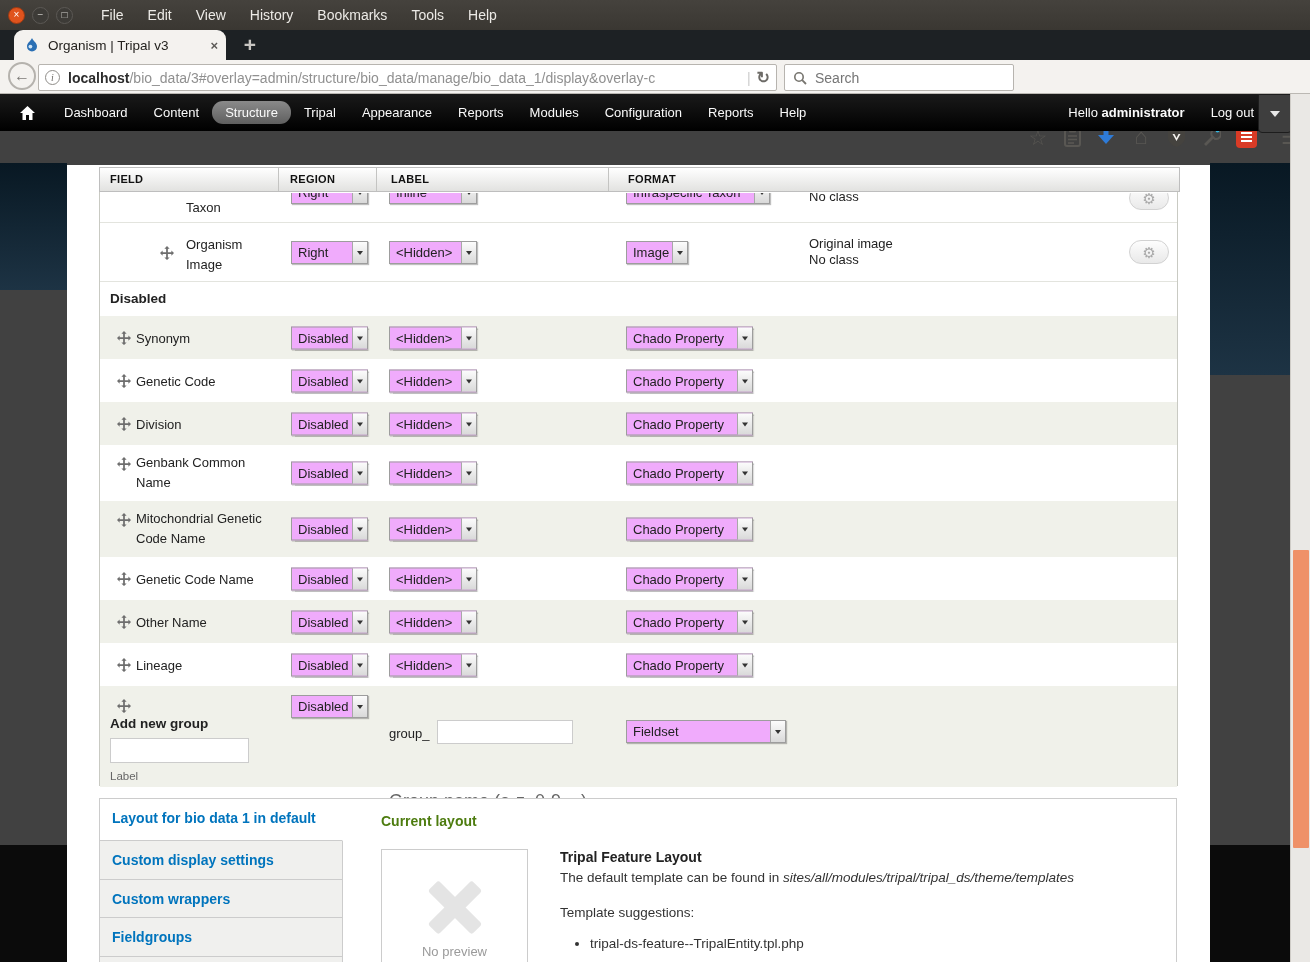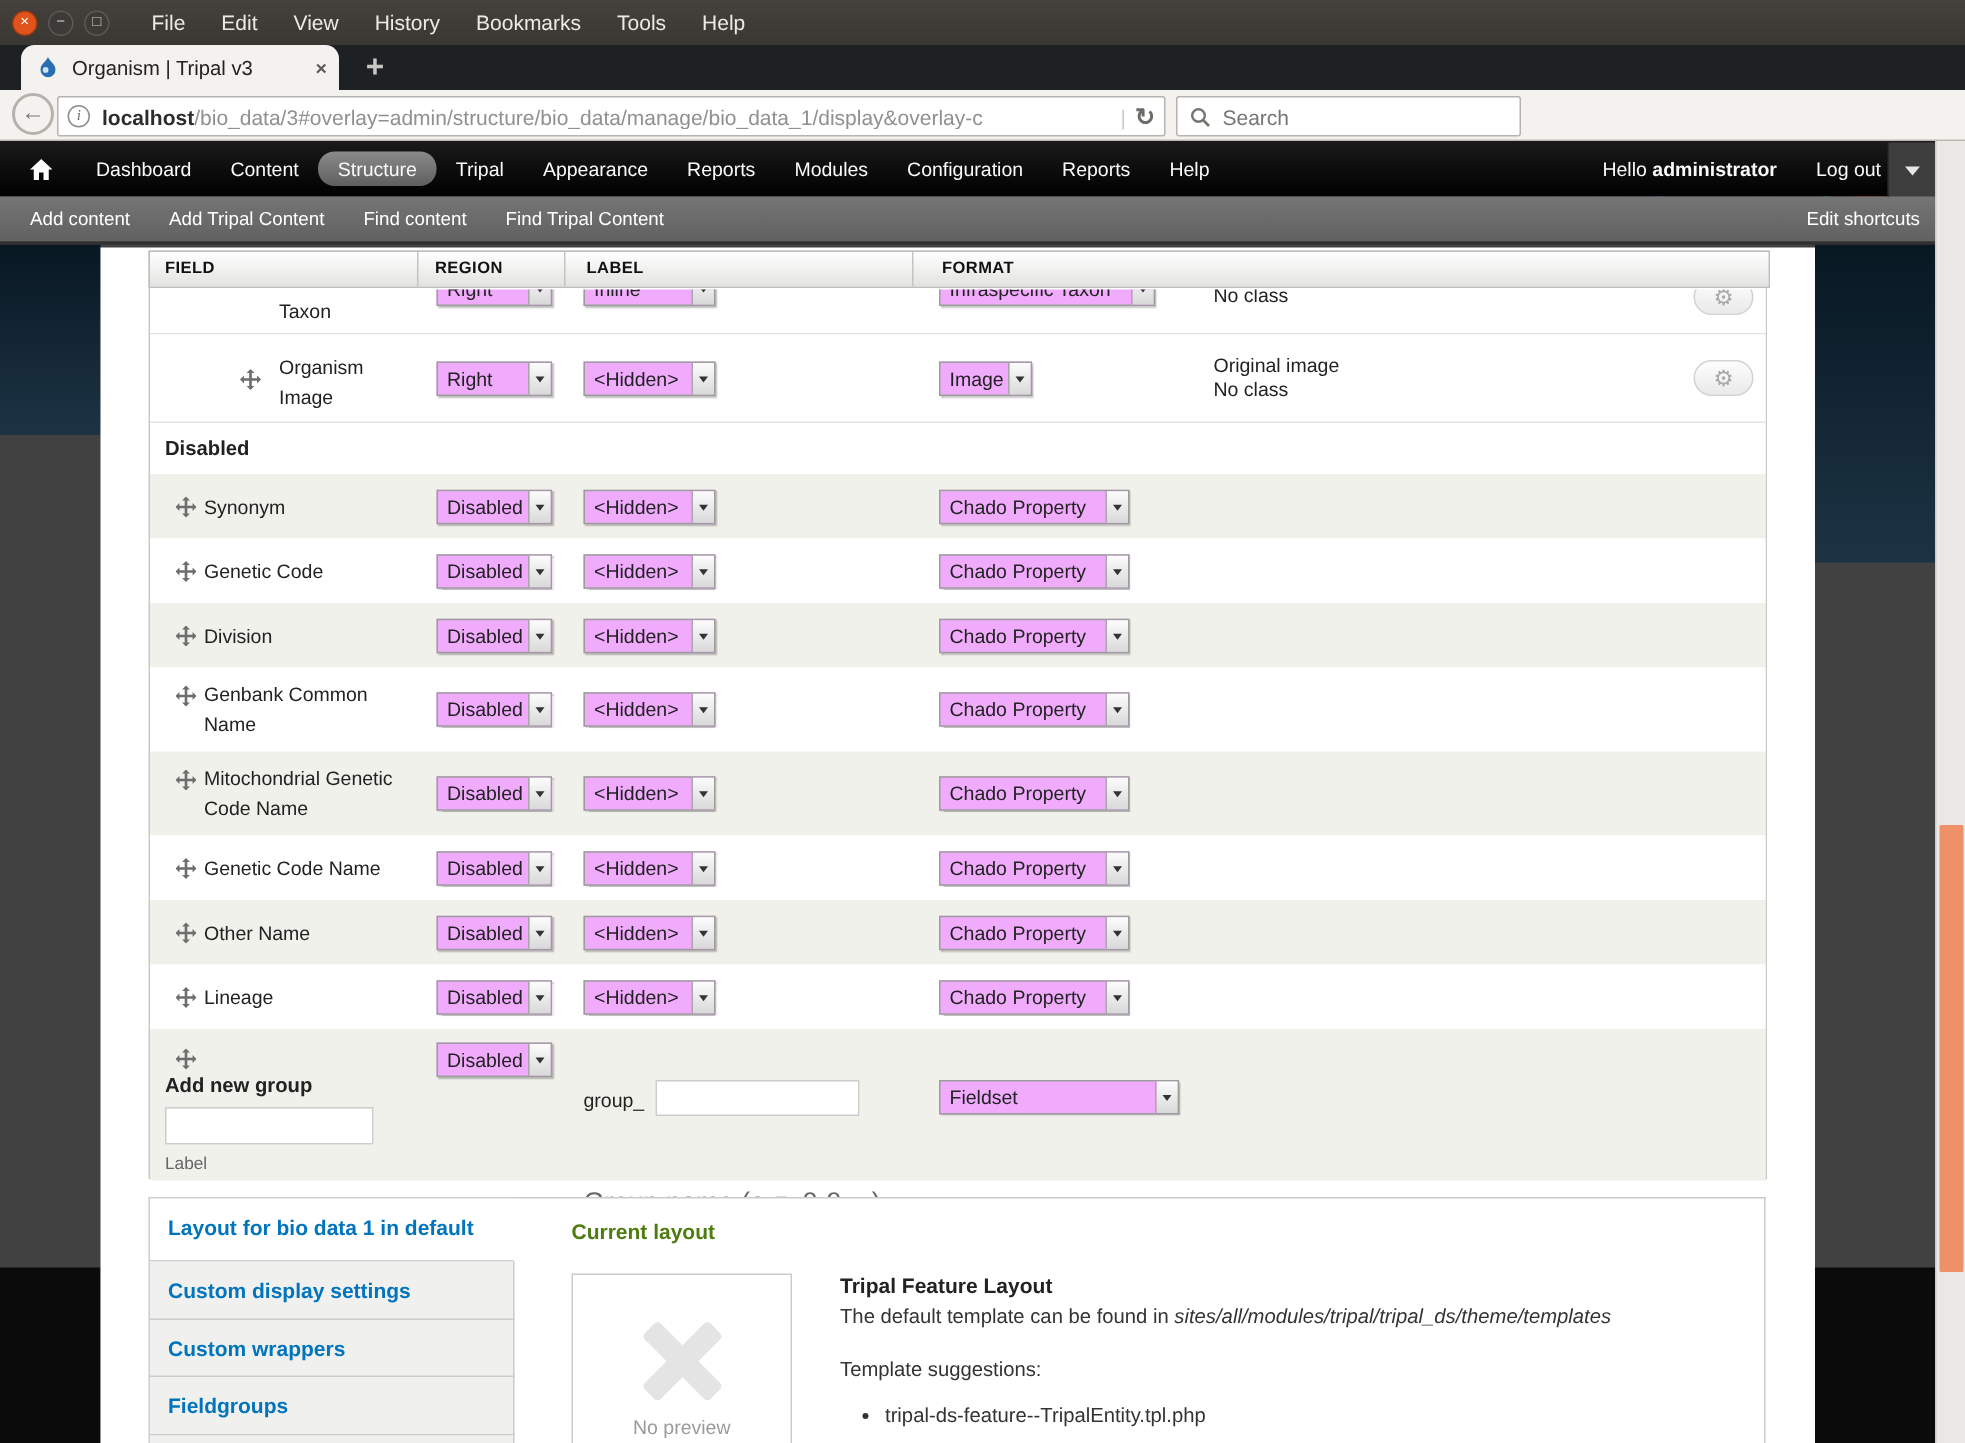--- a/index.html
+++ b/index.html
@@ -270,29 +270,20 @@
       <span class="ab-item">Reports</span>
       <span class="ab-item">Help</span>
     </div>
     <div class="ab-right">
       <span><span>Hello </span><b>administrator</b></span>
       <span>Log out</span>
     </div>
   </div>
   <div class="caretbtn"></div>
 
-  <div class="shortcutbar">
-    <div class="sc-items">
-      <span>Add content</span>
-      <span>Add Tripal Content</span>
-      <span>Find content</span>
-      <span>Find Tripal Content</span>
-    </div>
-    <span class="sc-edit">Edit shortcuts</span>
-  </div>
 
   <div class="sbtrack">
     <div class="sbthumb"></div>
   </div>
 
   <div class="overlay">
 
     <div class="tbl">
 
       <div class="thead">

